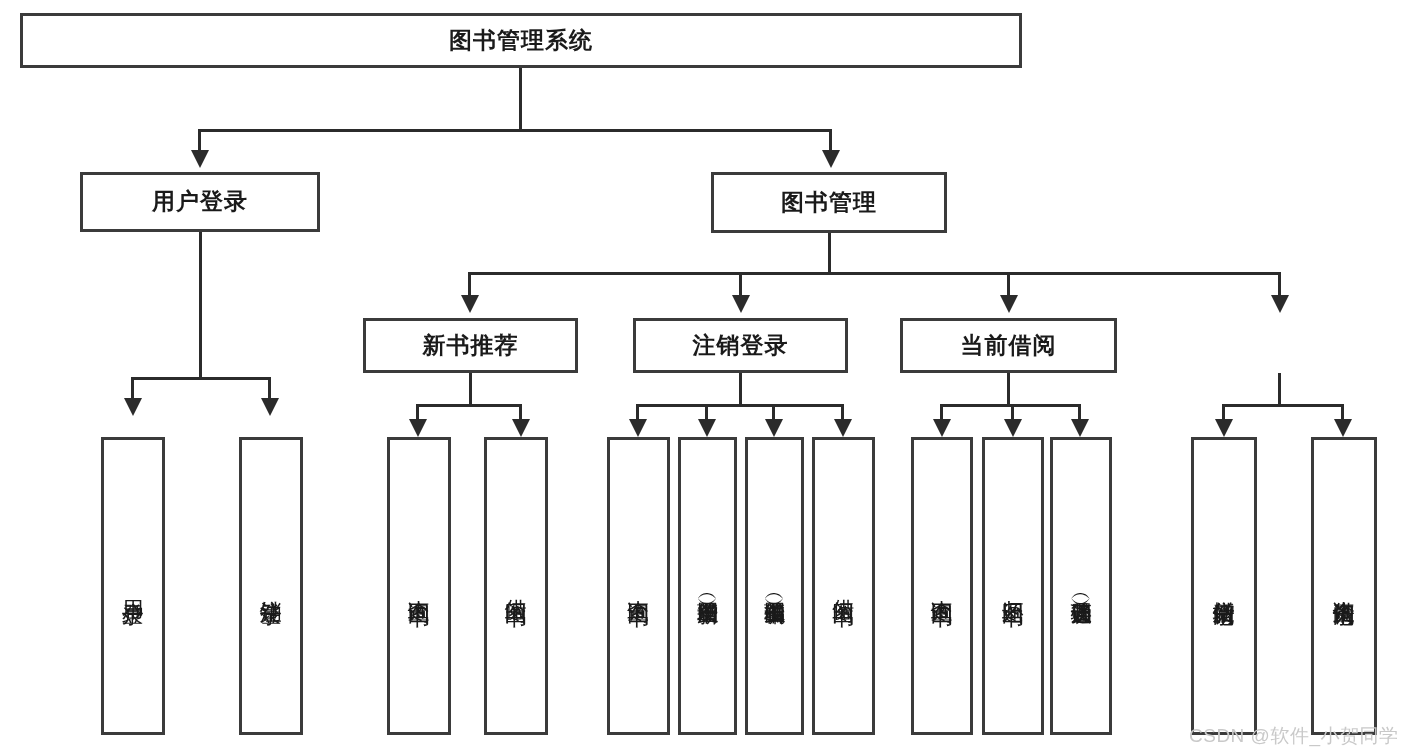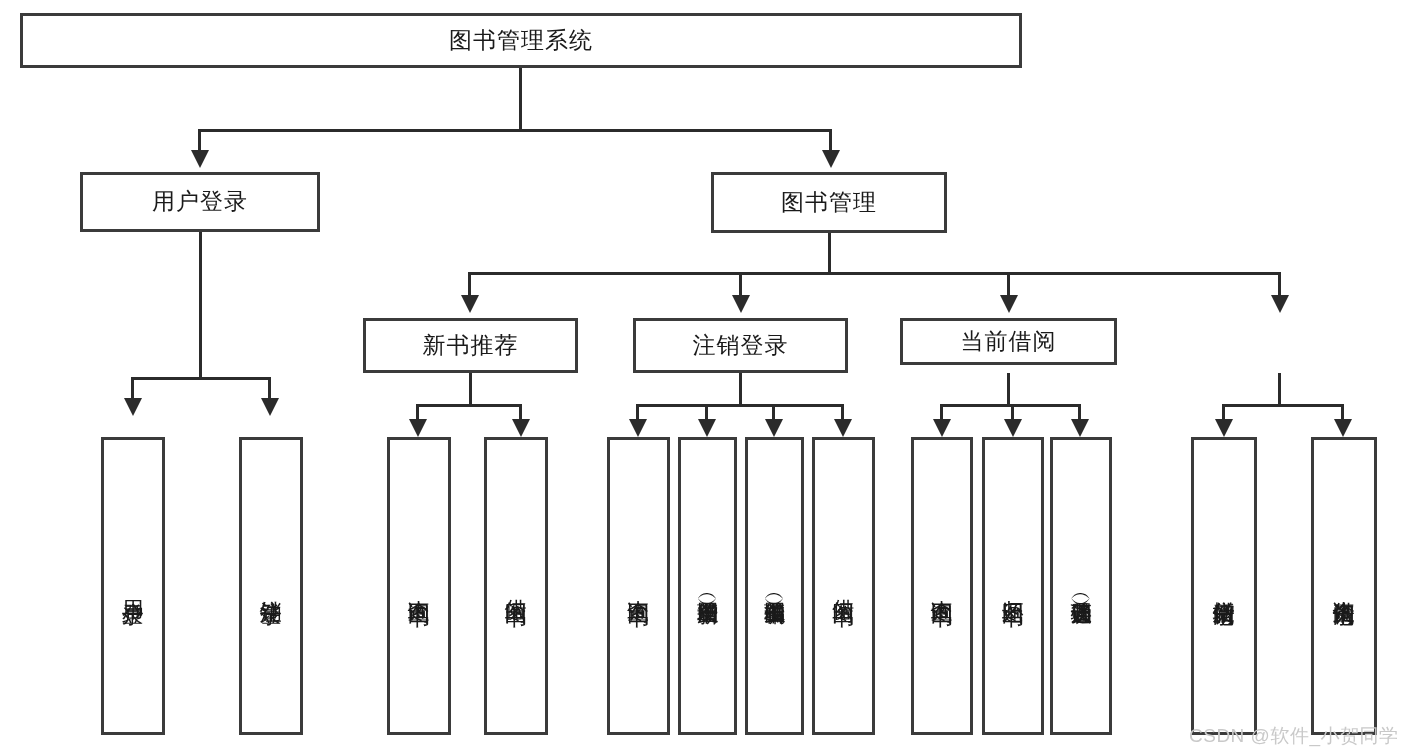--- a/index.html
+++ b/index.html
@@ -25,20 +25,21 @@
     display: flex;
     align-items: center;
     justify-content: center;
     color: #1a1a1a;
     text-align: center;
   }
   .node.horiz {
     font-size: 23px;
     letter-spacing: 1px;
     line-height: 1.1;
+    font-weight: bold;
   }
   .node.vert {
     writing-mode: vertical-rl;
     text-orientation: upright;
     font-size: 22px;
     line-height: 1.25;
     letter-spacing: 2px;
     padding: 6px 0;
   }
   .node.vert .vlabel {
@@ -151,21 +152,21 @@
   <div class="node horiz" style="left:363px; top:318px; width:215px; height:55px;">
     <span>新书推荐</span>
   </div>
 
   <div class="node horiz" style="left:711px; top:172px; width:236px; height:61px;">
     <span>图书管理</span>
   </div>
   <div class="node horiz" style="left:633px; top:318px; width:215px; height:55px;">
     <span>注销登录</span>
   </div>
-  <div class="node horiz" style="left:900px; top:318px; width:217px; height:47px;">
+  <div class="node horiz" style="left:900px; top:318px; width:217px; height:55px;">
     <span>当前借阅</span>
   </div>
 
   <div class="node vert" style="left:101px; top:437px; width:64px; height:298px;">
     <span class="vlabel">用户登录</span>
   </div>
   <div class="node vert" style="left:239px; top:437px; width:64px; height:298px;">
     <span class="vlabel">注销登录</span>
   </div>
 

